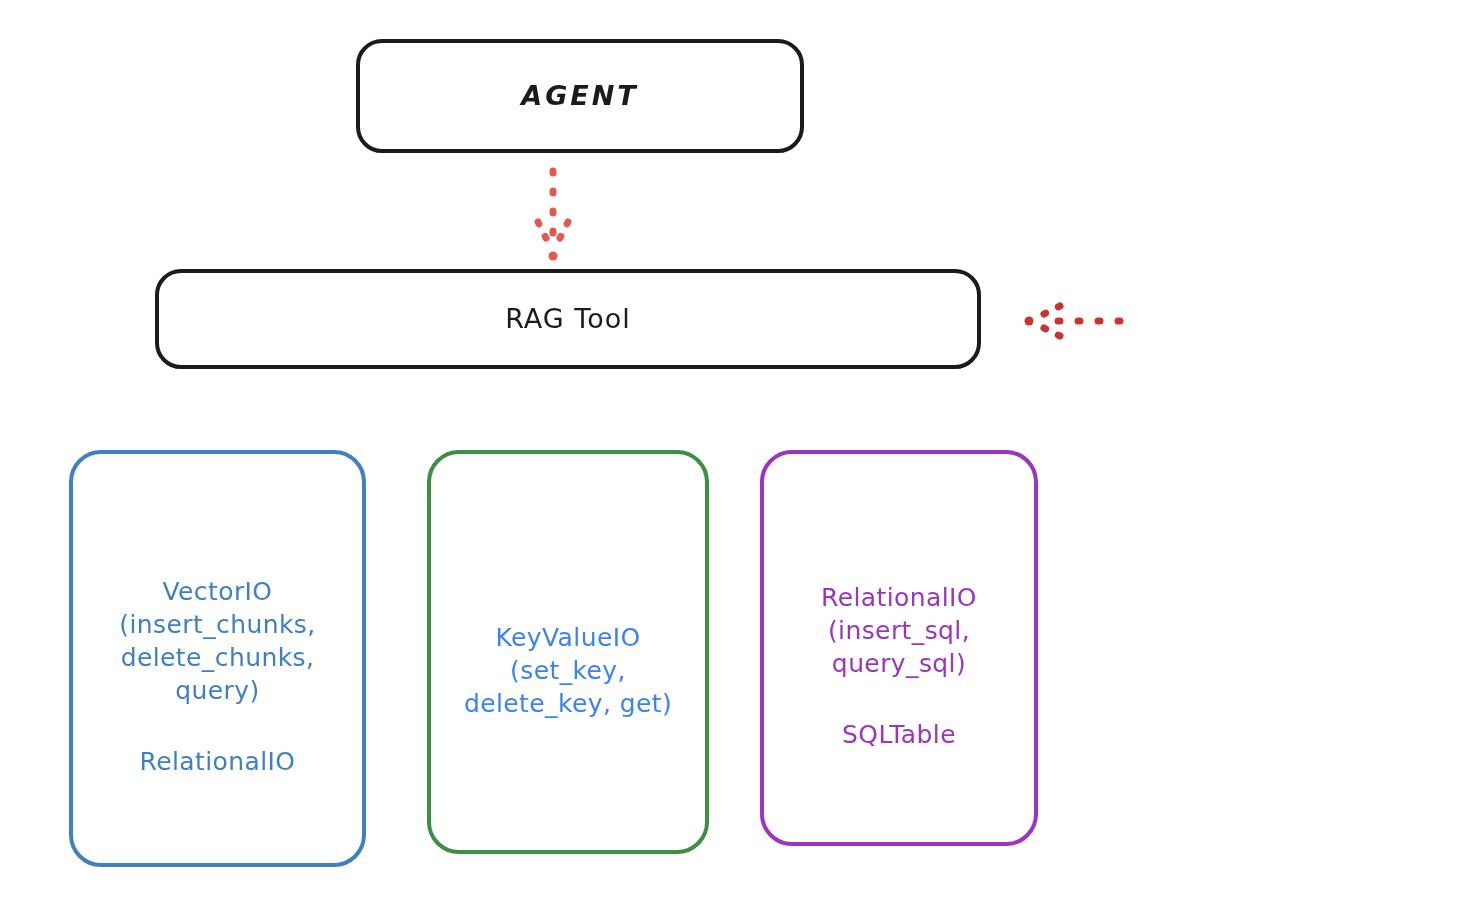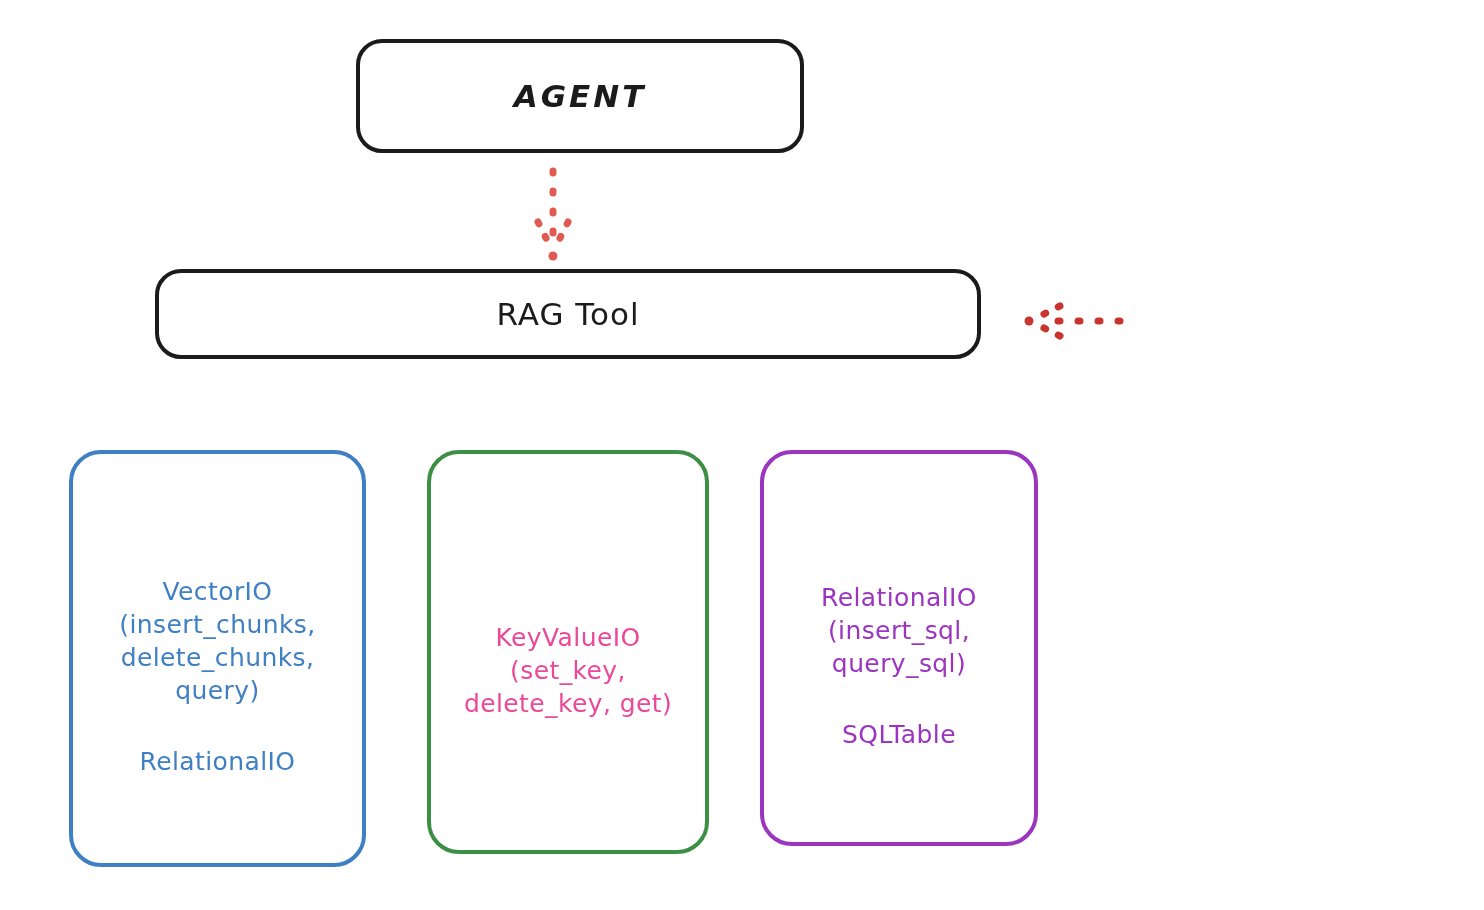--- a/index.html
+++ b/index.html
@@ -36,26 +36,26 @@
   .box-agent {
     left: 356px;
     top: 39px;
     width: 448px;
     height: 114px;
   }
   .box-rag {
     left: 155px;
     top: 269px;
     width: 826px;
-    height: 90px;
+    height: 100px;
   }
   .title-black {
     font-family: "DejaVu Sans", sans-serif;
     color: #1b1b1b;
-    font-size: 31px;
+    font-size: 27px;
     letter-spacing: 1px;
     line-height: 1.25;
     white-space: pre-line;
   }
   .title-agent {
     font-style: italic;
     font-weight: 700;
     letter-spacing: 3px;
   }
   
@@ -93,21 +93,21 @@
     letter-spacing: 0.4px;
     margin-top: 36px;
   }
   .store-sub {
     font-size: 25px;
     line-height: 1.32;
     letter-spacing: 0.4px;
     margin-top: 38px;
   }
   .c-blue   { color: #3f7fc4; }
-  .c-green  { color: #ec4899; }
+  .c-green  { color: #3b82f6; }
   .c-purple { color: #9b35c0; }
 
   
   #arrow-layer {
     position: absolute;
     left: 0;
     top: 0;
     width: 1484px;
     height: 910px;
     pointer-events: none;

